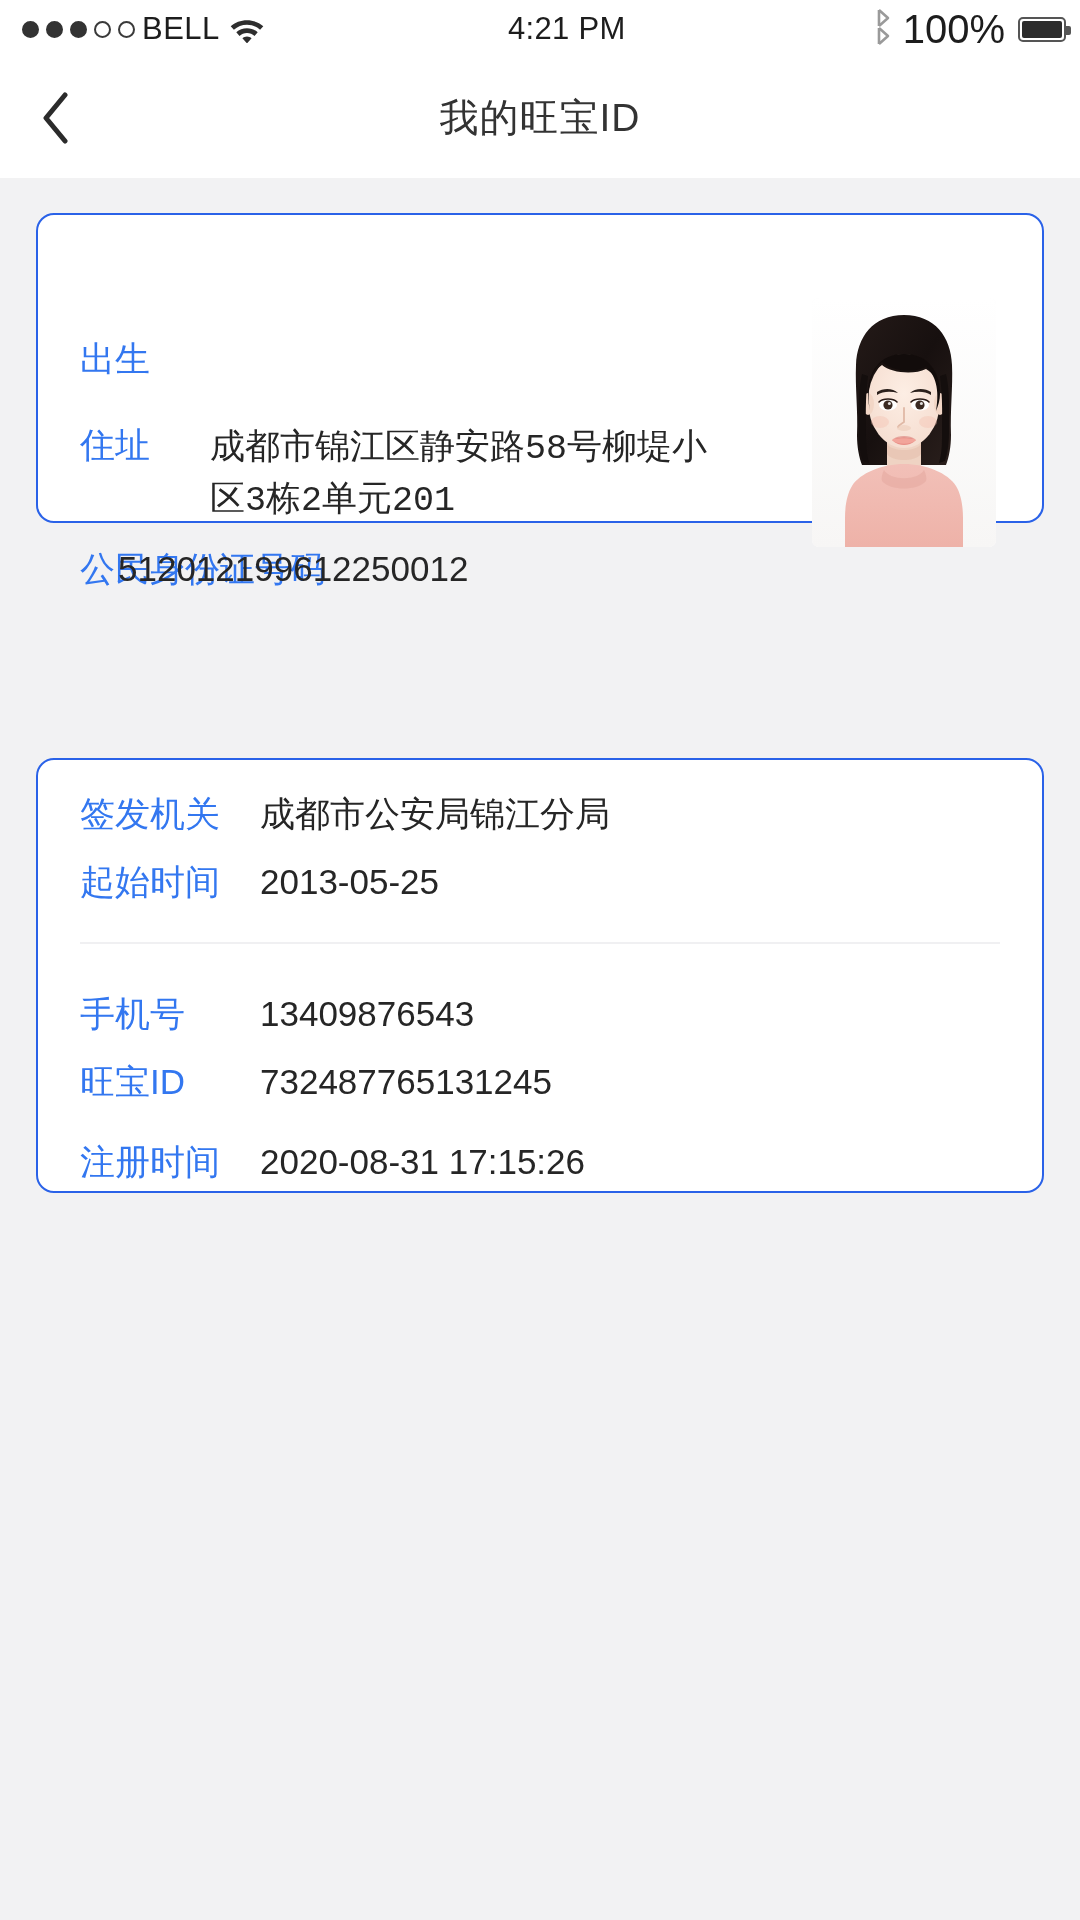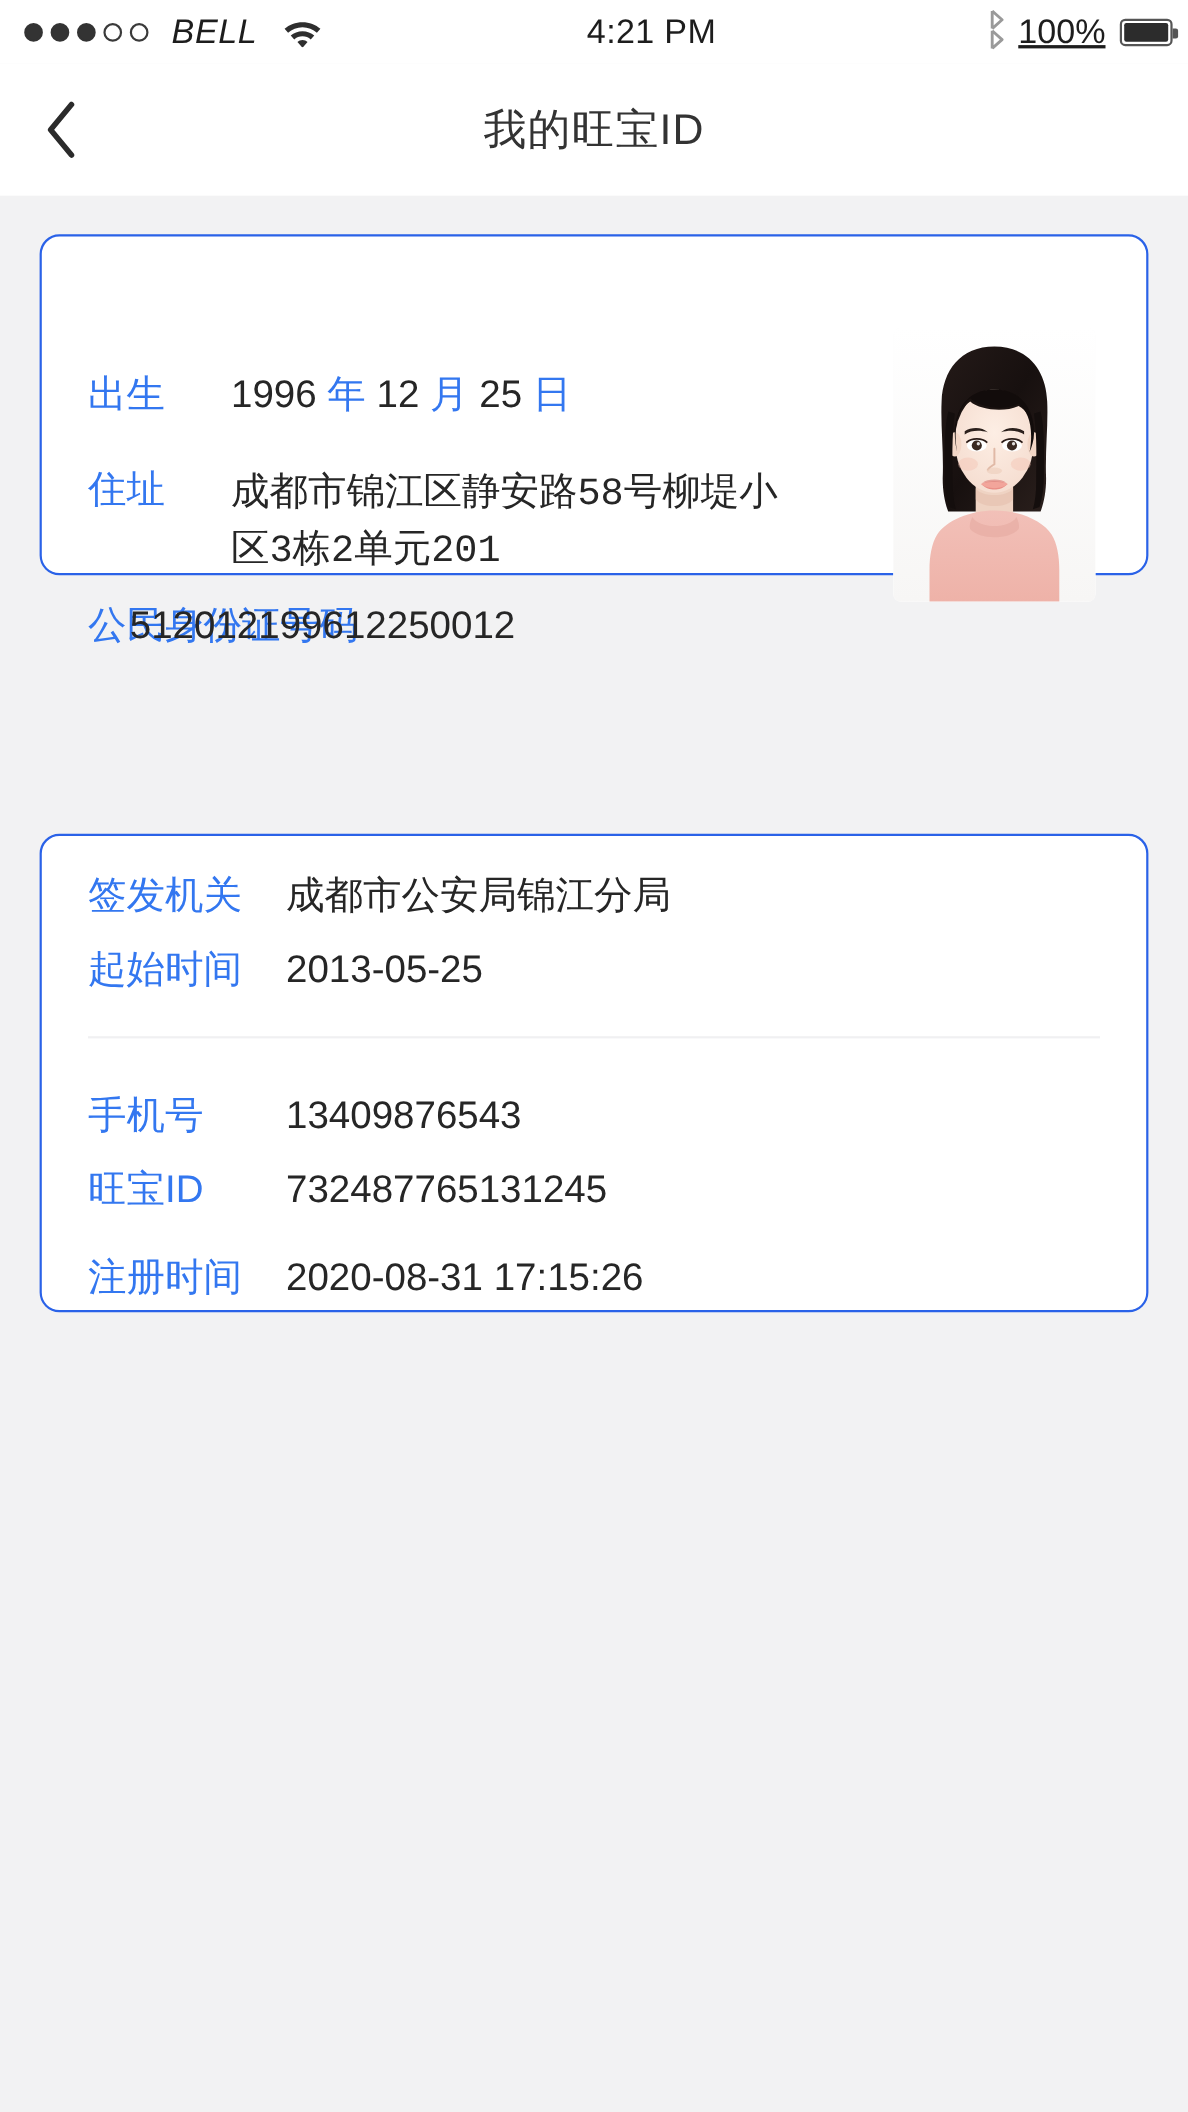--- a/index.html
+++ b/index.html
@@ -29,23 +29,22 @@
     height: 58px;
     background: #ffffff;
     display: flex;
     align-items: center;
     box-sizing: border-box;
     padding: 0 14px 0 22px;
   }
   .sb-left {
     display: flex;
     align-items: center;
-    gap: 18px;
+    gap: 4px;
     flex: 0 0 auto;
-    font-style: italic;
   }
   .sig-dots {
     display: flex;
     align-items: center;
     gap: 7px;
   }
   .dot {
     width: 17px; height: 17px;
     border-radius: 50%;
     border: 2px solid #3a3a3a;
@@ -67,23 +66,22 @@
     font-weight: 400;
     letter-spacing: 0.3px;
   }
   .sb-right {
     flex: 0 0 auto;
     display: flex;
     align-items: center;
     gap: 11px;
   }
   .batt-pct {
-    font-size: 31px;
+    font-size: 40px;
     color: #1d1d1d;
-    text-decoration: underline;
   }
   .battery {
     position: relative;
     width: 48px; height: 25px;
     border: 2px solid #555;
     border-radius: 5px;
     box-sizing: border-box;
     padding: 2px;
     margin-left: 2px;
   }
@@ -262,28 +260,20 @@
     <div class="nav-title">我的旺宝ID</div>
   </div>
 
   <div class="content">
 
     <div class="card" id="card-identity">
 
 
       <div class="row" id="row-birth">
         <span class="lbl">出生</span>
-        <span class="val">
-          <span>1996</span>
-          <span class="cn-unit">年</span>
-          <span>12</span>
-          <span class="cn-unit">月</span>
-          <span>25</span>
-          <span class="cn-unit">日</span>
-        </span>
       </div>
 
       <div class="row" id="row-address">
         <span class="lbl">住址</span>
         <span class="val multi">成都市锦江区静安路58号柳堤小区3栋2单元201</span>
       </div>
 
       <div class="row" id="row-idnumber">
         <span class="lbl">公民身份证号码</span>
         <span class="val">512012199612250012</span>

